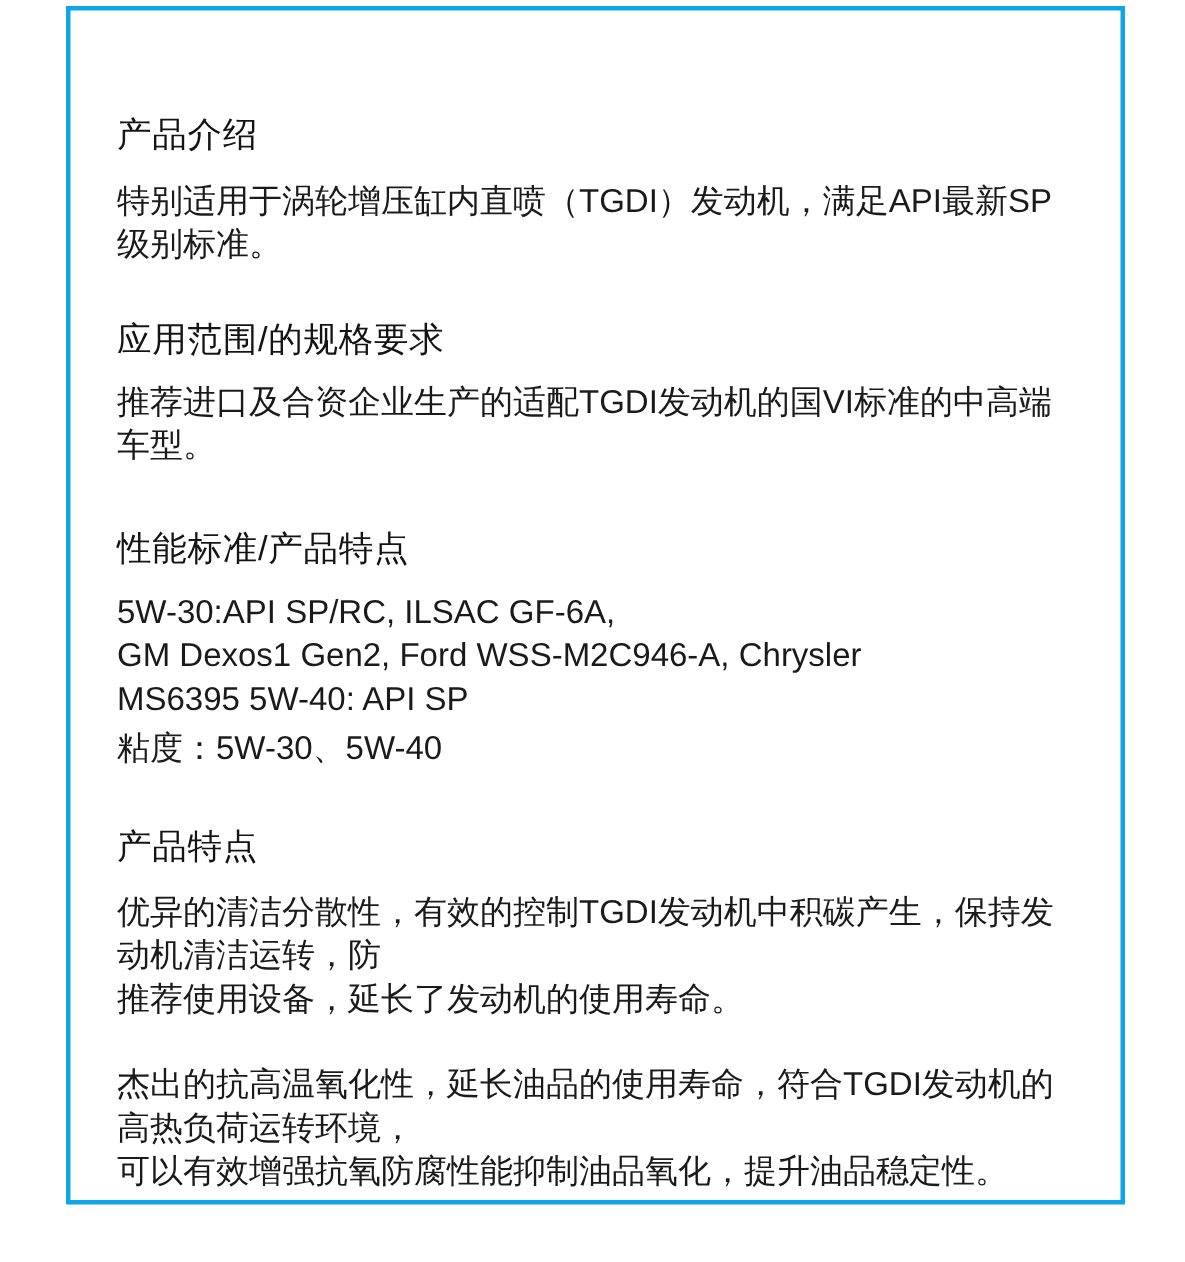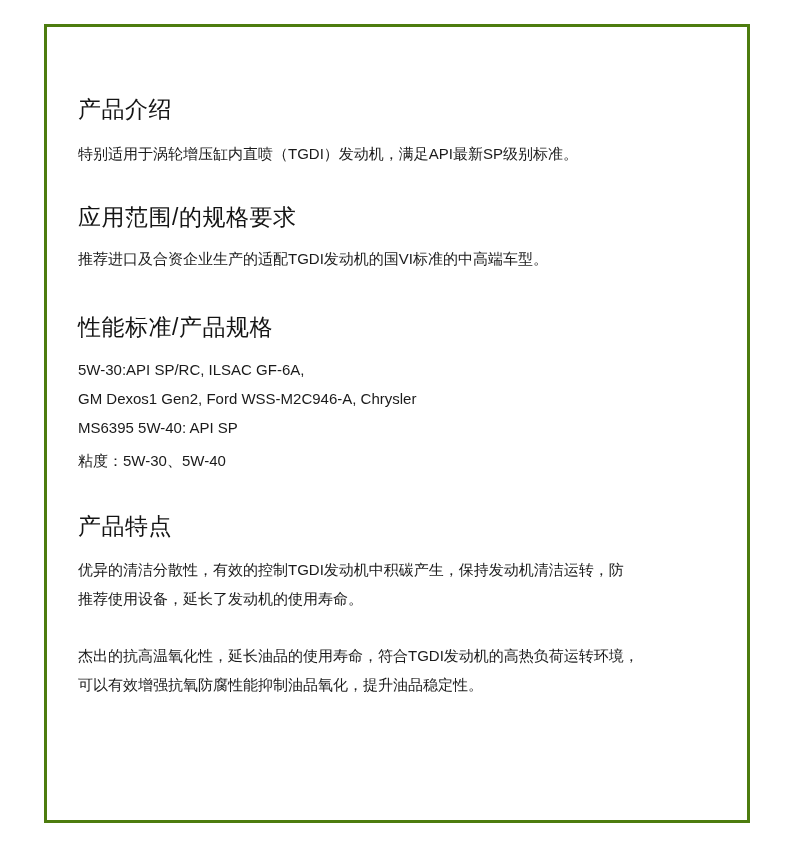--- a/index.html
+++ b/index.html
@@ -13,40 +13,40 @@
   }
   .page {
     position: relative;
     width: 790px;
     height: 841px;
     background: #ffffff;
   }
   .frame {
     position: absolute;
     left: 44px;
-    top: 24px;
+    top: 4px;
     width: 706px;
     height: 799px;
     box-sizing: border-box;
-    border: 3px solid #4d7c0f;
+    border: 3px solid #0ea5e9;
     background: #ffffff;
     padding: 66px 30px 0 31px;
     color: #1a1a1a;
   }
   .sec-title {
     margin: 0;
     font-size: 23px;
     line-height: 32px;
     font-weight: 400;
     color: #141414;
     letter-spacing: 0.5px;
   }
   .body-text {
     margin: 0;
-    font-size: 15px;
+    font-size: 22px;
     line-height: 29px;
     font-weight: 400;
     color: #1a1a1a;
   }
   .pre { white-space: pre-line; }
   .mt-p-after-title   { margin-top: 14px; }
   .mt-p2-after-title  { margin-top: 11px; }
   .mt-title-2 { margin-top: 33px; }
   .mt-title-3 { margin-top: 38px; }
   .mt-title-4 { margin-top: 35px; }
@@ -66,21 +66,21 @@
       <h2 class="sec-title">产品介绍</h2>
       <p class="body-text mt-p-after-title">特别适用于涡轮增压缸内直喷（TGDI）发动机，满足API最新SP级别标准。</p>
     </section>
 
     <section>
       <h2 class="sec-title mt-title-2">应用范围/的规格要求</h2>
       <p class="body-text mt-p2-after-title">推荐进口及合资企业生产的适配TGDI发动机的国VI标准的中高端车型。</p>
     </section>
 
     <section>
-      <h2 class="sec-title mt-title-3">性能标准/产品规格</h2>
+      <h2 class="sec-title mt-title-3">性能标准/产品特点</h2>
       <div class="mt-specs">
         <p class="body-text">5W-30:API SP/RC, ILSAC GF-6A,</p>
         <p class="body-text">GM Dexos1 Gen2, Ford WSS-M2C946-A, Chrysler</p>
         <p class="body-text">MS6395 5W-40: API SP</p>
       </div>
       <p class="body-text mt-visc">粘度：5W-30、5W-40</p>
     </section>
 
     <section>
       <h2 class="sec-title mt-title-4">产品特点</h2>

